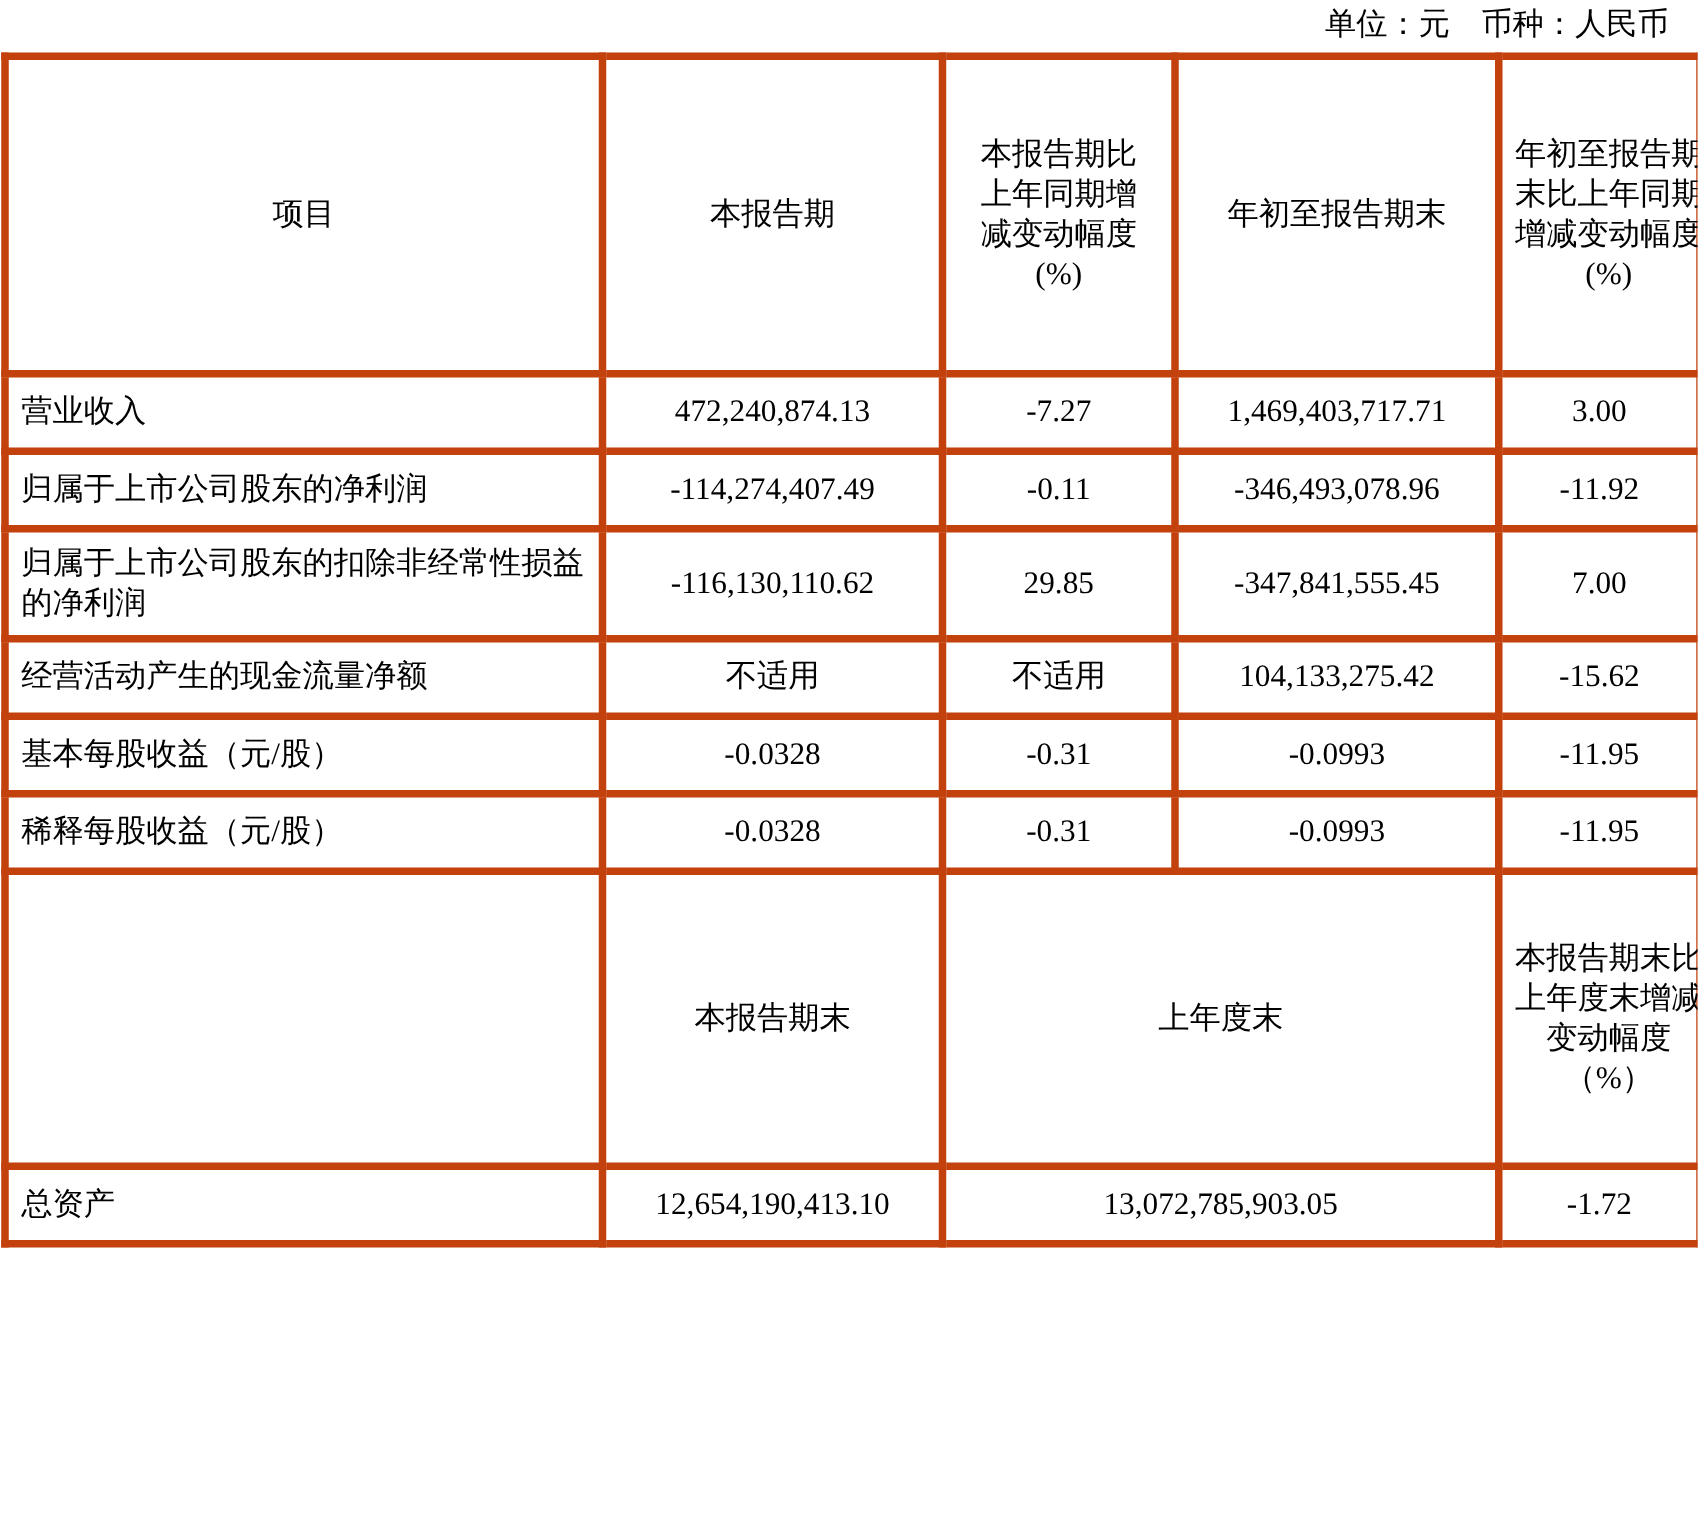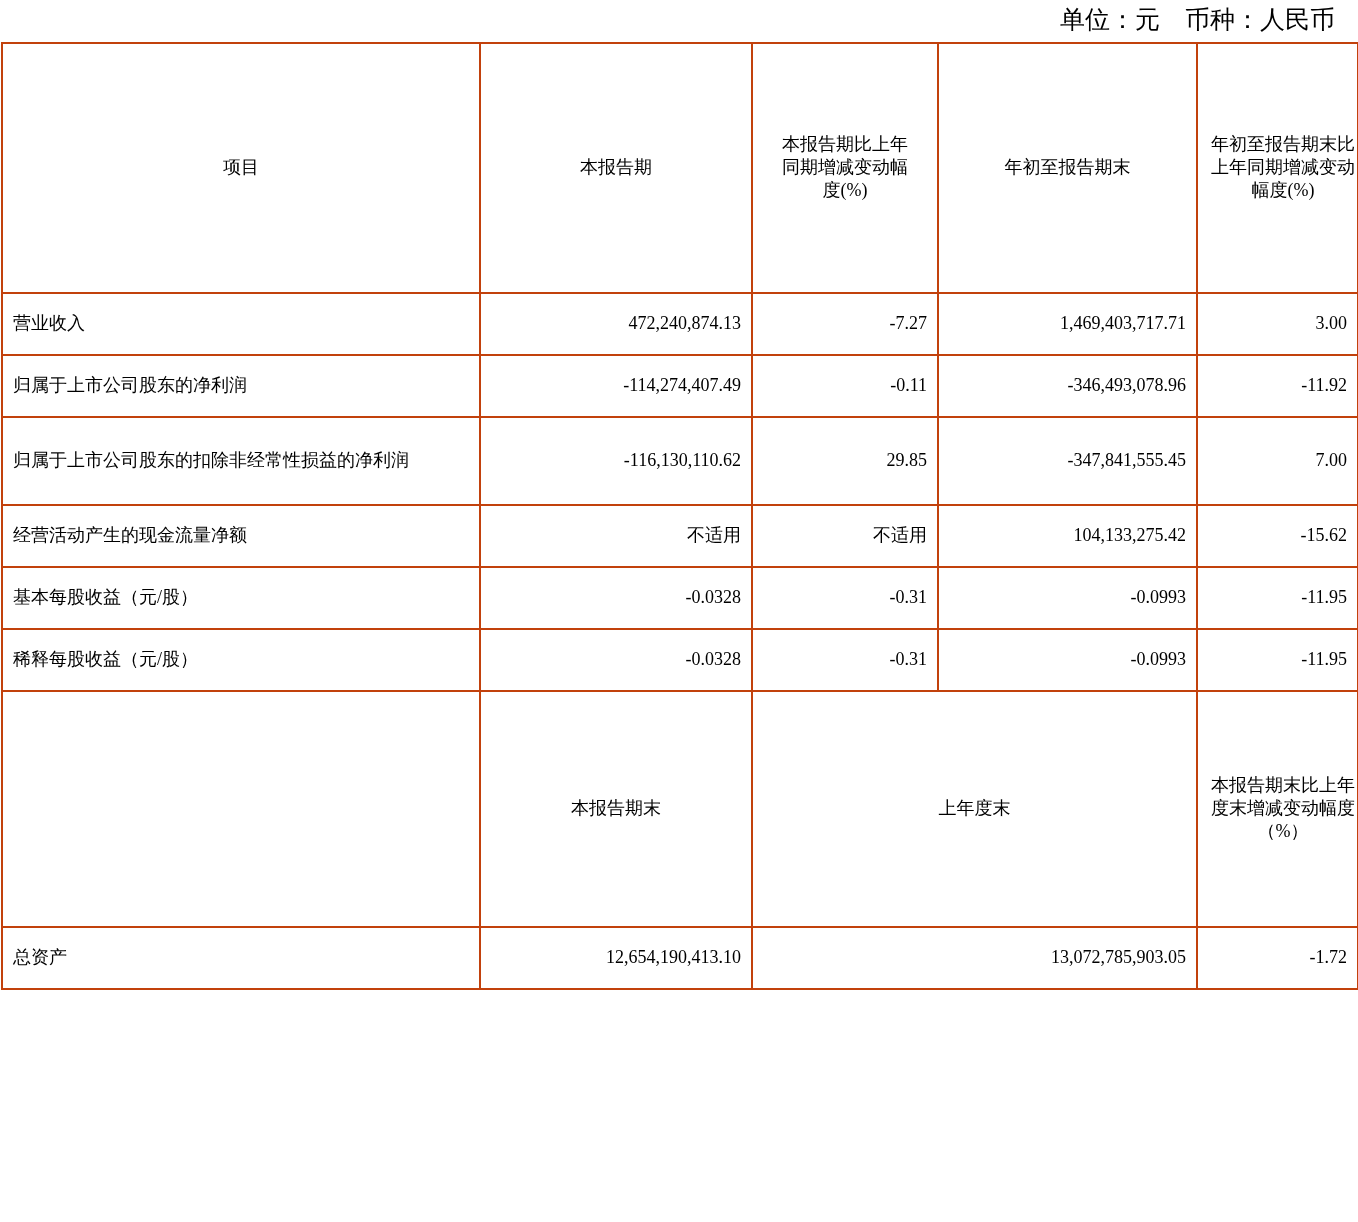--- a/index.html
+++ b/index.html
@@ -28,42 +28,42 @@
     padding: 6px 12px 8px 0;
     white-space: pre;
   }
   table.fin {
     border-collapse: collapse;
     table-layout: fixed;
     width: 1356px;
     margin: 0 1px;
   }
   table.fin td {
-    border: 2px solid #c2410c;
-    font-size: 18px;
+    border: 6px solid #c2410c;
+    font-size: 25px;
     padding: 8px 10px;
     vertical-align: middle;
     line-height: 1.28;
     word-wrap: break-word;
   }
   .col-item { width: 478px; }
   .col-b { width: 272px; }
   .col-c { width: 186px; }
   .col-d { width: 259px; }
   .col-e { width: 161px; }
 
   .hdr {
     text-align: center;
     vertical-align: middle;
   }
   .hdr-tall {
     height: 232px;
   }
   .num {
-    text-align: right;
+    text-align: center;
     white-space: nowrap;
   }
   .lbl {
     text-align: left;
     margin-top: 44px;
   }
   .row-h { height: 62px; }
   .row-h2 { height: 88px; }
   .blk-hdr { height: 236px; }
   .narrow-wrap {

